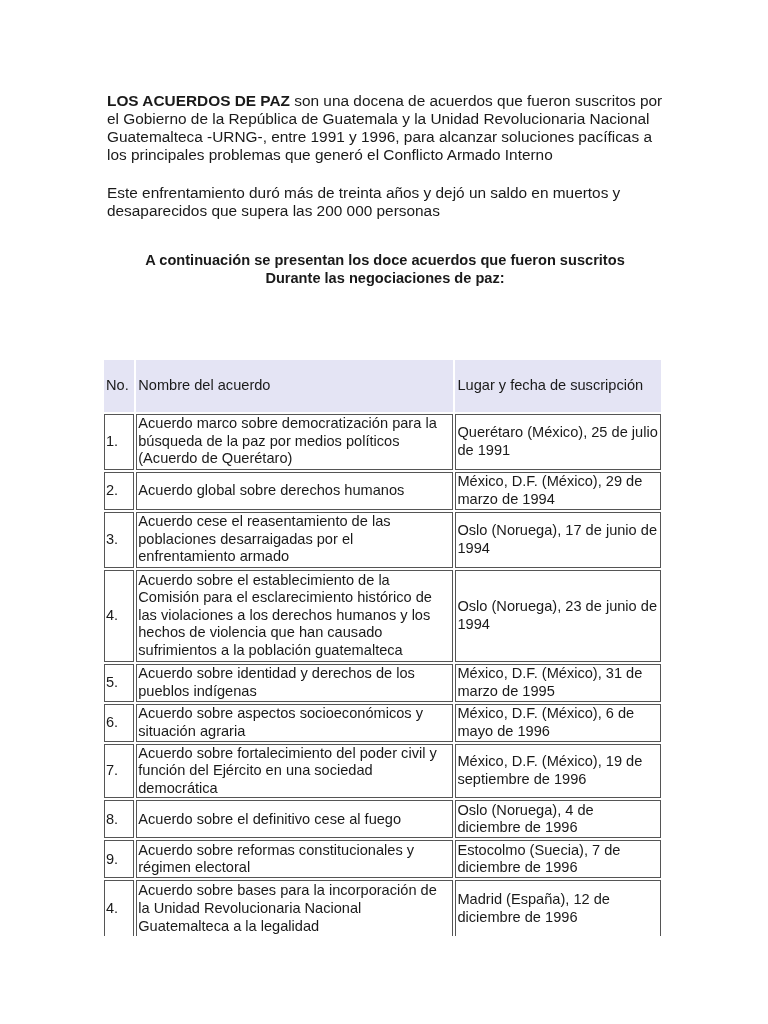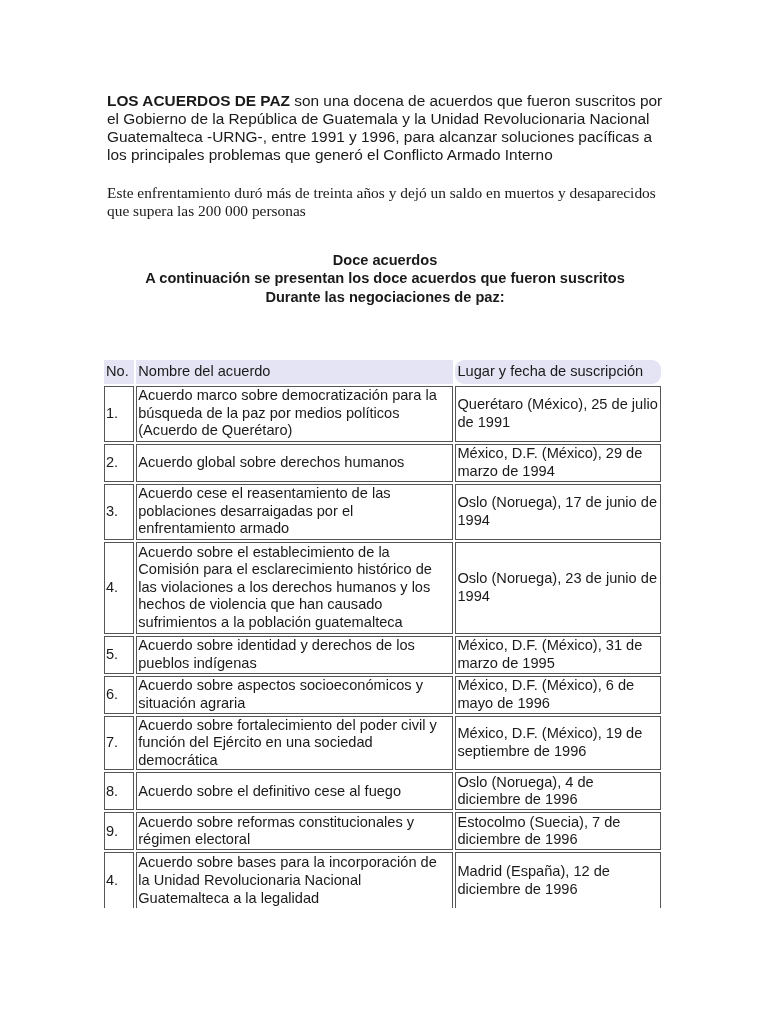--- a/index.html
+++ b/index.html
@@ -20,21 +20,21 @@
       left: 107px;
       top: 92px;
       width: 560px;
     }
     .para {
       font-size: 15.4px;
       line-height: 18px;
       margin: 0;
     }
     .para b { font-weight: bold; }
-    .para + .para { margin-top: 19.5px; font-family: Liberation Serif, serif; }
+    .para + .para { margin-top: 19.5px; }
     .heading-block {
       position: absolute;
       left: 100px;
       top: 251px;
       width: 570px;
       text-align: center;
       font-weight: bold;
       font-size: 14.6px;
       line-height: 18.4px;
     }
@@ -47,49 +47,48 @@
       width: 561px;
       border-collapse: separate;
       border-spacing: 2px 2px;
       font-size: 14.6px;
       line-height: 17.6px;
     }
     table.acuerdos th {
       background: #e4e4f4;
       font-weight: normal;
       text-align: left;
-      padding: 3px 2px;
+      padding: 17px 2px;
       vertical-align: middle;
       border: none;
     }
     table.acuerdos td {
       border-left: 1.5px solid #555;
       border-right: 1.5px solid #555;
       border-top: 1.5px solid #555;
       border-bottom: 1.5px solid #555;
       padding: 0 1px;
       vertical-align: middle;
     }
     table.acuerdos tr.last td {
       border-bottom: none;
     }
     .col-no { width: 25px; }
     .col-name { width: 300px; }
-    .col-date { width: 193px; border-radius: 9px; }
+    .col-date { width: 193px; }
   </style>
 </head>
 <body>
 
 <div class="page">
   <p class="para"><b>LOS ACUERDOS DE PAZ</b><span> son una docena de acuerdos que fueron suscritos por el Gobierno de la República de Guatemala y la Unidad Revolucionaria Nacional Guatemalteca -URNG-, entre 1991 y 1996, para alcanzar soluciones pacíficas a los principales problemas que generó el Conflicto Armado Interno</span></p>
   <p class="para">Este enfrentamiento duró más de treinta años y dejó un saldo en muertos y desaparecidos que supera las 200 000 personas</p>
 </div>
 
 <div class="heading-block">
-  <div>Doce acuerdos</div>
   <div>A continuación se presentan los doce acuerdos que fueron suscritos</div>
   <div>Durante las negociaciones de paz:</div>
 </div>
 
 <table class="acuerdos">
   <thead>
     <tr>
       <th class="col-no">No.</th>
       <th class="col-name">Nombre del acuerdo</th>
       <th class="col-date">Lugar y fecha de suscripción</th>

